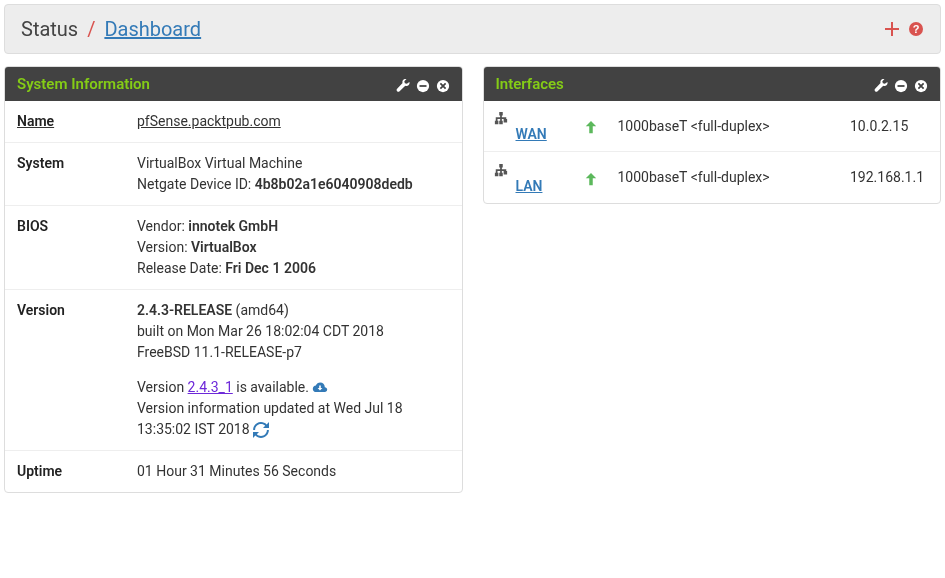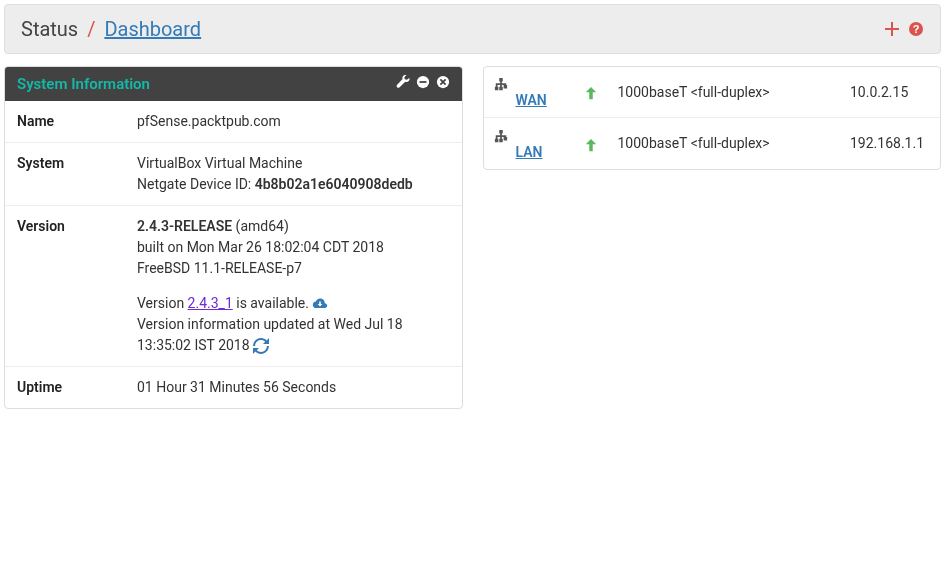--- a/index.html
+++ b/index.html
@@ -28,33 +28,33 @@
   .main { display: flex; gap: 20px; padding: 8px 4px 4px 4px; }
   .col { flex: 1; min-width: 0; }
   .panel {
     border: 1px solid #ddd;
     border-radius: 4px;
     overflow: hidden;
     background: #fff;
   }
   .panel-header {
     background: #424242;
-    color: #14b8a6;
+    color: #84cc16;
     padding: 8px 12px;
     display: flex;
     justify-content: space-between;
-    align-items: flex-start;
+    align-items: flex-end;
     font-weight: 600;
     font-size: 15px;
   }
   .panel-header-icons { display: flex; gap: 6px; align-items: center; }
   .panel-body { padding: 0; }
   .info-table { width: 100%; border-collapse: collapse; }
   .info-table tr { border-top: 1px solid #eee; }
-  .info-table tr:first-child { border-top: none; }
+  .info-table tr:first-child { border-top: none; text-decoration: underline; }
   .info-table td { padding: 10px 12px; vertical-align: top; line-height: 1.5; }
   .info-table td.label { font-weight: 600; width: 120px; color: #222; }
   .info-table td.value { color: #333; }
   .iface-table { width: 100%; border-collapse: collapse; }
   .iface-table tr { border-top: 1px solid #eee; }
   .iface-table tr:first-child { border-top: none; }
   .iface-table td { padding: 9px 10px; vertical-align: middle; }
   .iface-name { color: #337ab7; font-weight: 600; margin-left: 22px; }
   .icon { display: inline-block; vertical-align: middle; }
   .link-green { color: #6d28d9; }
@@ -117,20 +117,28 @@
             <td class="label">Name</td>
             <td class="value">pfSense.packtpub.com</td>
           </tr>
           <tr>
             <td class="label">System</td>
             <td class="value">
               <div>VirtualBox Virtual Machine</div>
               <div>
                 <span>Netgate Device ID: </span><span class="bold">4b8b02a1e6040908dedb</span>
               </div>
+            </td>
+          </tr>
+          <tr>
+            <td class="label">BIOS</td>
+            <td class="value">
+              <div><span>Vendor: </span><span class="bold">innotek GmbH</span></div>
+              <div><span>Version: </span><span class="bold">VirtualBox</span></div>
+              <div><span>Release Date: </span><span class="bold">Fri Dec 1 2006</span></div>
             </td>
           </tr>
           <tr>
             <td class="label">Version</td>
             <td class="value">
               <div><span class="bold">2.4.3-RELEASE</span><span> (amd64)</span></div>
               <div>built on Mon Mar 26 18:02:04 CDT 2018</div>
               <div>FreeBSD 11.1-RELEASE-p7</div>
               <div style="height:14px"></div>
               <div>
@@ -157,20 +165,42 @@
           </tr>
 
         </tbody>
           </table>
       </div>
     </div>
   </div>
 
   <div class="col">
     <div class="panel">
+      <div class="panel-header">
+        <span>Interfaces</span>
+        <div class="panel-header-icons">
+          <span class="icon">
+            <svg width="14" height="14" viewBox="0 0 16 16">
+                <path fill="#fff" d="M15.3 3.3c.2.6.3 1.2.1 1.9-.3 1.5-1.6 2.6-3.1 2.8-.6.1-1.1 0-1.7-.2L4.1 14c-.8.8-2 .8-2.8 0-.8-.8-.8-2 0-2.8l6.2-6.5c-.2-.5-.3-1.1-.2-1.7.2-1.5 1.3-2.8 2.8-3.1.7-.1 1.3-.1 1.9.1l-2.5 2.5.6 2.3 2.3.6 2.9-2.1z"></path>
+              </svg>
+          </span>
+          <span class="icon">
+            <svg width="14" height="14" viewBox="0 0 16 16">
+                <circle cx="8" cy="8" r="7" fill="#fff"></circle>
+                <rect x="4" y="7" width="8" height="2" fill="#424242"></rect>
+              </svg>
+          </span>
+          <span class="icon">
+            <svg width="14" height="14" viewBox="0 0 16 16">
+                <circle cx="8" cy="8" r="7" fill="#fff"></circle>
+                <path stroke="#424242" stroke-width="2" d="M5 5l6 6M11 5l-6 6"></path>
+              </svg>
+          </span>
+        </div>
+      </div>
       <div class="panel-body">
         <table class="iface-table">
           <tbody>
               <tr>
             <td style="width:90px">
               <span class="icon" style="display:inline-block;vertical-align:middle;margin-right:6px;">
                 <svg width="14" height="14" viewBox="0 0 16 16">
                       <path fill="#555" d="M6 0h4v4H9v2h5v2h1v4h-4v-4h1V8H9v2h1v4H6v-4h1V8H4v2h1v4H1v-4h1V6h5V4H6z"></path>
                     </svg>
               </span>

